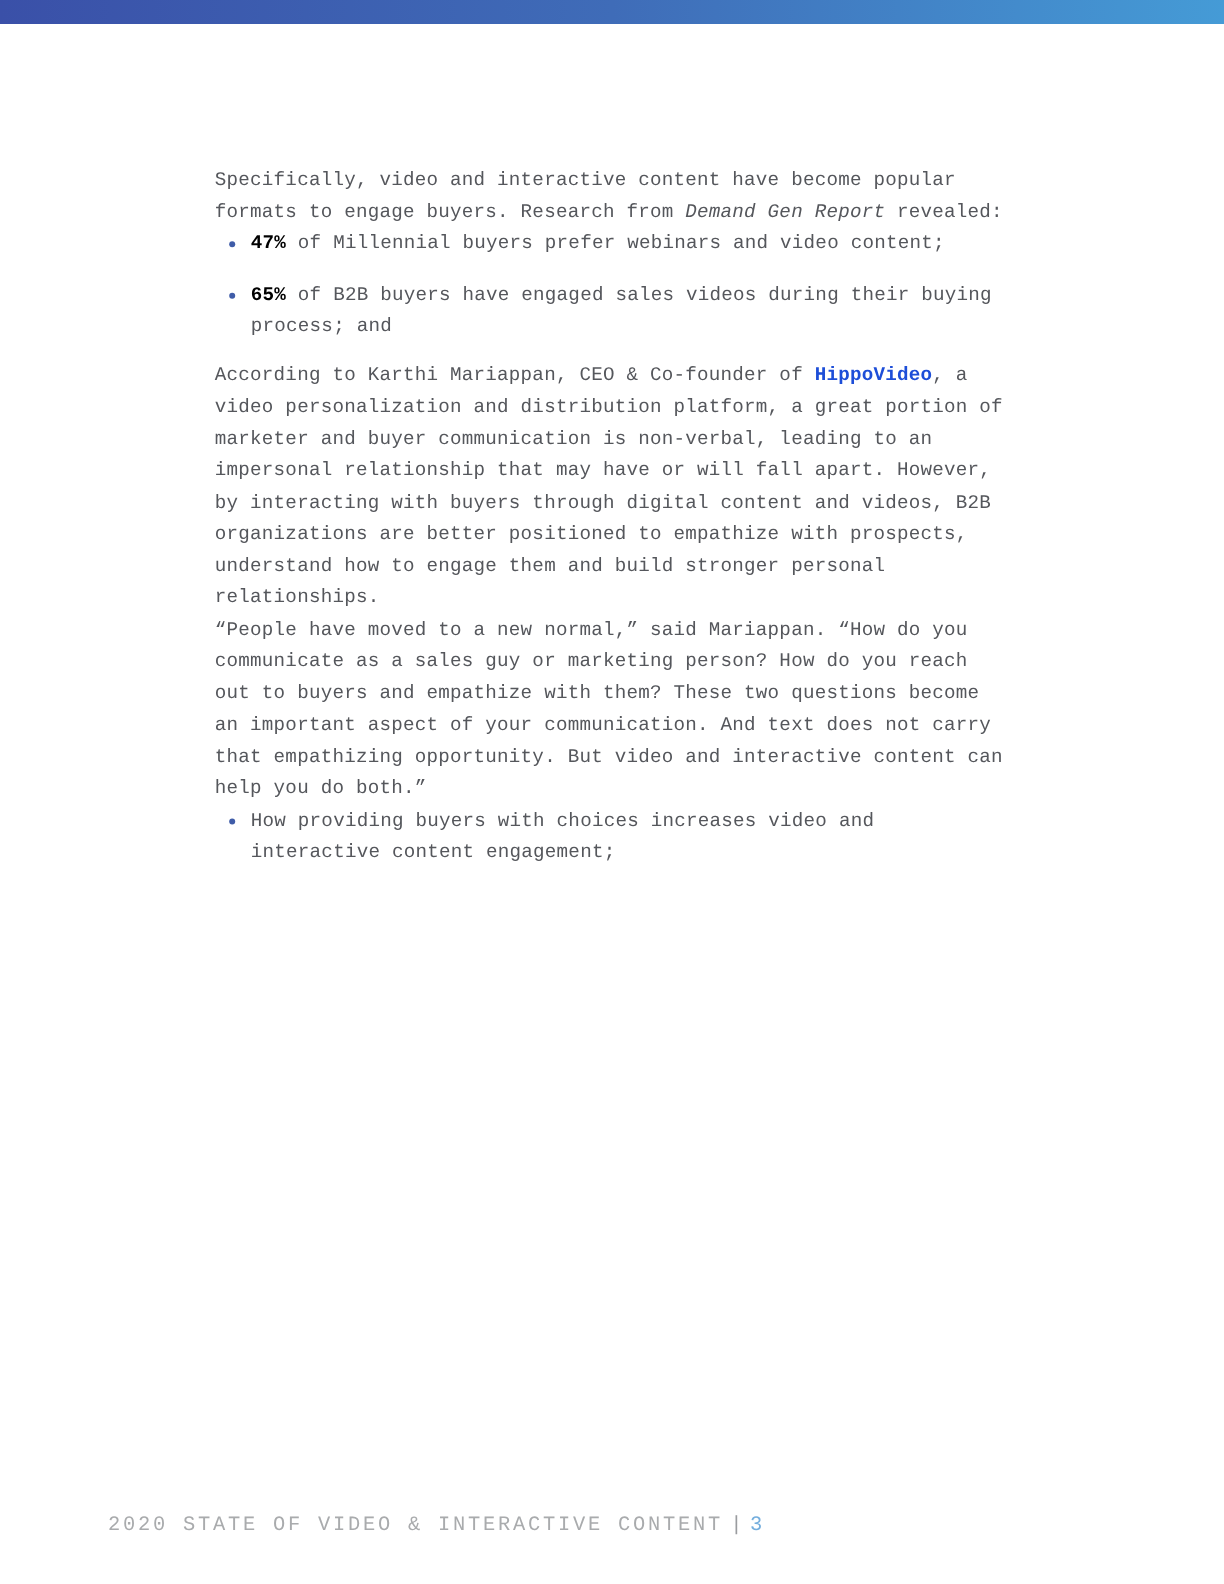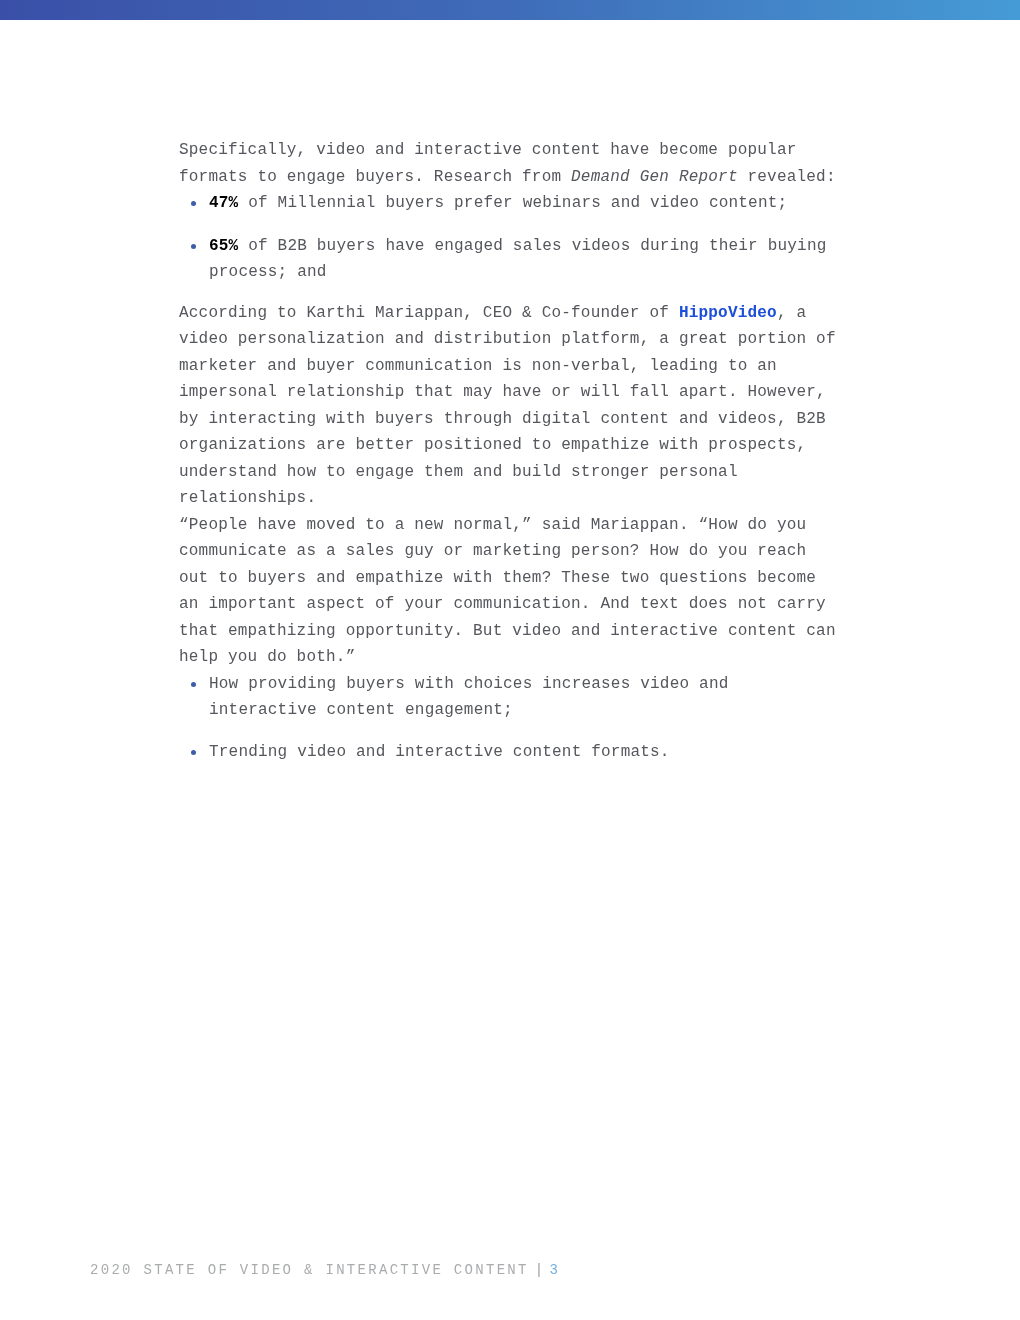--- a/index.html
+++ b/index.html
@@ -73,21 +73,21 @@
     border-radius: 50%;
     background: #3f5ca8;
   }
   ul.topics-list li {
     max-width: 545px;
   }
   .footer {
     position: absolute;
     left: 90px;
     top: 1262px;
-    font-size: 14px;
+    font-size: 17px;
     letter-spacing: 2.3px;
     color: #a9abad;
     white-space: nowrap;
   }
   .footer .sep {
     margin: 0 4px 0 6px;
     color: #9a9c9f;
   }
   .footer .page-num {
     color: #74aedd;
@@ -115,22 +115,19 @@
 
     <p class="para-2"><span>According to Karthi Mariappan, CEO &amp; Co-founder of </span><a class="link">HippoVideo</a><span>, a video personalization and distribution platform, a great portion of marketer and buyer communication is non-verbal, leading to an impersonal relationship that may have or will fall apart. However, by interacting with buyers through digital content and videos, B2B organizations are better positioned to empathize with prospects, understand how to engage them and build stronger personal relationships.</span></p>
 
     <p class="para-3">“People have moved to a new normal,” said Mariappan. “How do you communicate as a sales guy or marketing person? How do you reach out to buyers and empathize with them? These two questions become an important aspect of your communication. And text does not carry that empathizing opportunity. But video and interactive content can help you do both.”</p>
 
 
     <ul class="bullet-list topics-list">
       <li>
         <span class="dot"></span><span>How providing buyers with choices increases video and interactive content engagement;</span>
       </li>
-      <li>
-        <span class="dot"></span><span>Trending video and interactive content formats.</span>
-      </li>
     </ul>
 
   </div>
 
   <div class="footer"><span>2020 STATE OF VIDEO &amp; INTERACTIVE CONTENT</span><span class="sep">|</span><span class="page-num">3</span></div>
 
 </div>
 
 </body></html>

